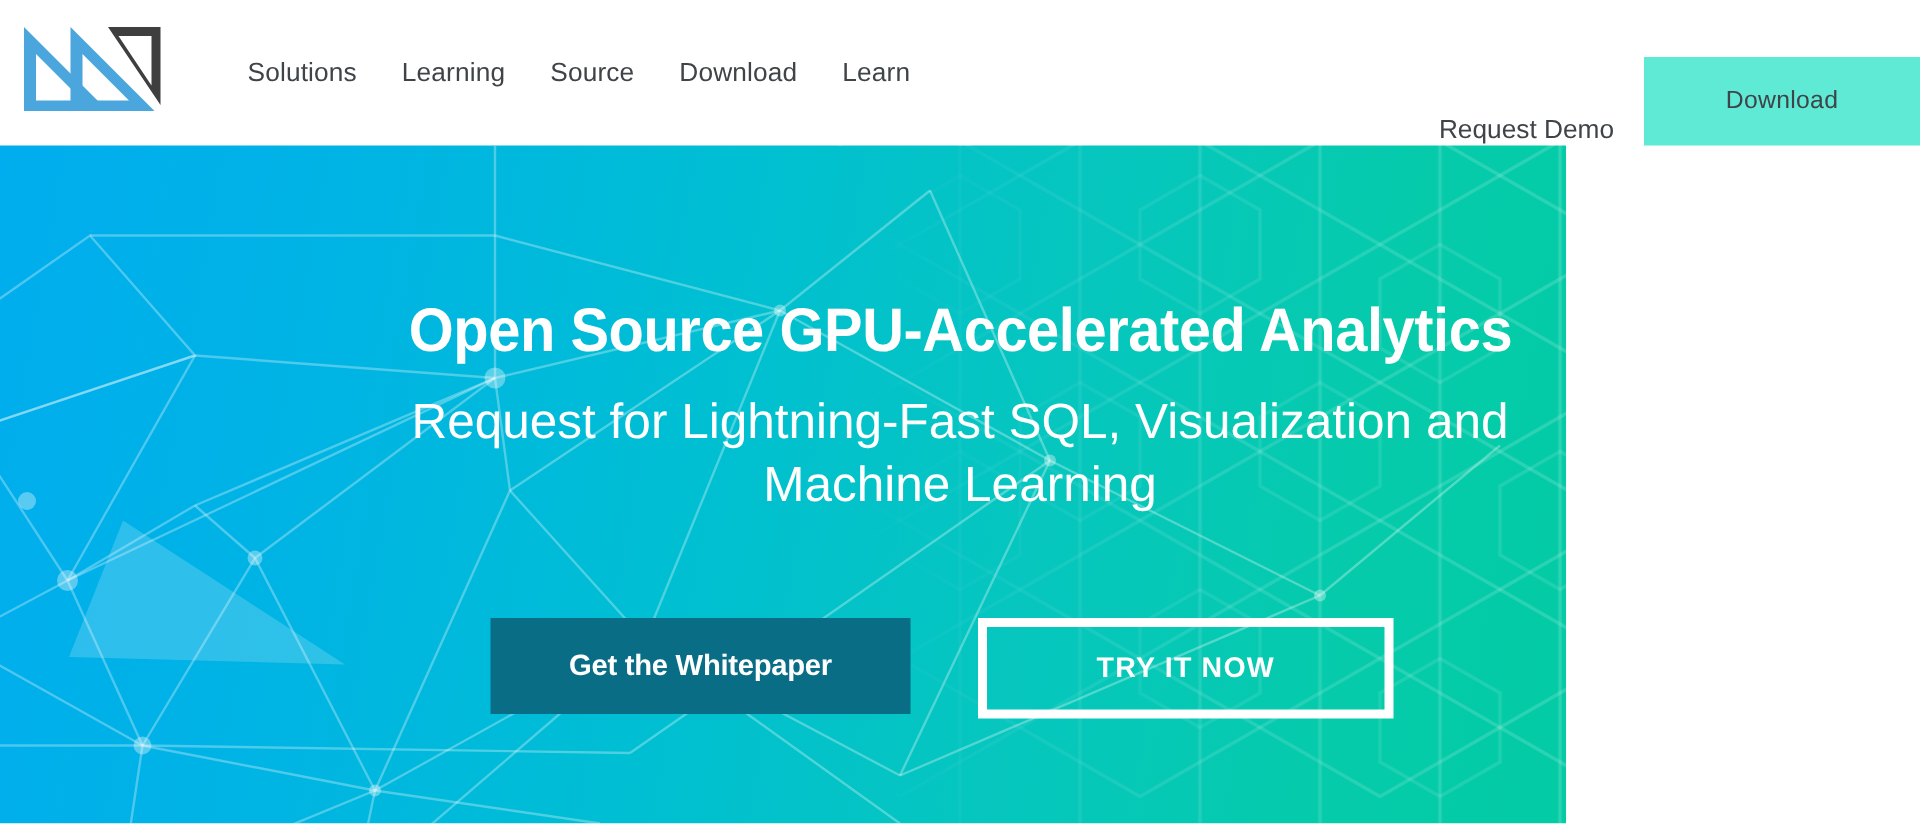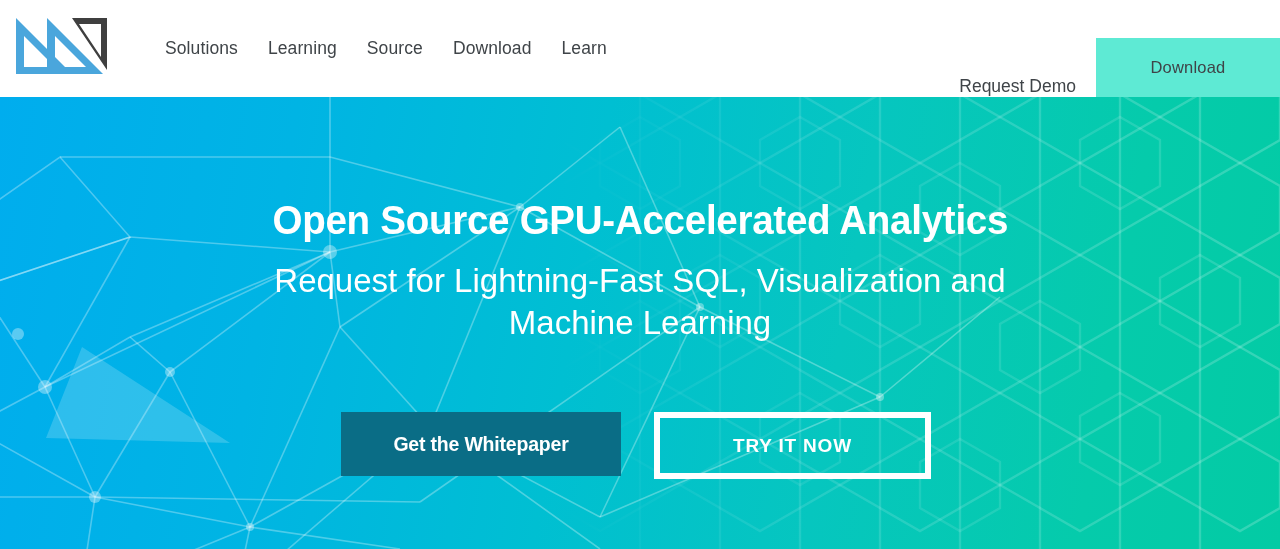--- a/index.html
+++ b/index.html
@@ -58,21 +58,21 @@
     font-size:16.5px;
     font-family:"Liberation Sans", sans-serif;
     cursor:pointer;
     display:flex; align-items:center; justify-content:center;
     letter-spacing:0.2px;
   }
 
   
   .hero{
     position:relative;
-    width:1280px; height:452px;
+    width:1044px; height:452px;
     overflow:hidden;
     background:linear-gradient(100deg,#00adee 0%, #00b4e4 22%, #00bfd2 45%, #06c6bf 65%, #05cbab 85%, #03cba4 100%);
   }
   .hero-bg{
     position:absolute; inset:0;
     width:1280px; height:452px;
     pointer-events:none;
   }
   .hero-content{
     position:relative;
@@ -94,37 +94,37 @@
     margin-top:19px;
     font-size:33px;
     font-weight:normal;
     color:#ffffff;
     text-align:center;
     line-height:1.28;
     max-width:830px;
   }
   .hero-actions{
     position:absolute;
-    left:341px; top:315px;
+    left:327px; top:315px;
     display:flex; align-items:flex-start;
   }
   .btn-whitepaper{
     width:280px; height:64px;
     background:#0a6d86;
     color:#ffffff;
     font-size:19.5px;
     font-weight:bold;
     border:none;
     font-family:"Liberation Sans", sans-serif;
     cursor:pointer;
     display:flex; align-items:center; justify-content:center;
     letter-spacing:-0.2px;
   }
   .btn-tryit{
-    margin-left:33px;
+    margin-left:45px;
     width:277px; height:67px;
     background:transparent;
     color:#ffffff;
     font-size:19px;
     font-weight:bold;
     border:6px solid #ffffff;
     font-family:"Liberation Sans", sans-serif;
     cursor:pointer;
     display:flex; align-items:center; justify-content:center;
     letter-spacing:0.8px;

